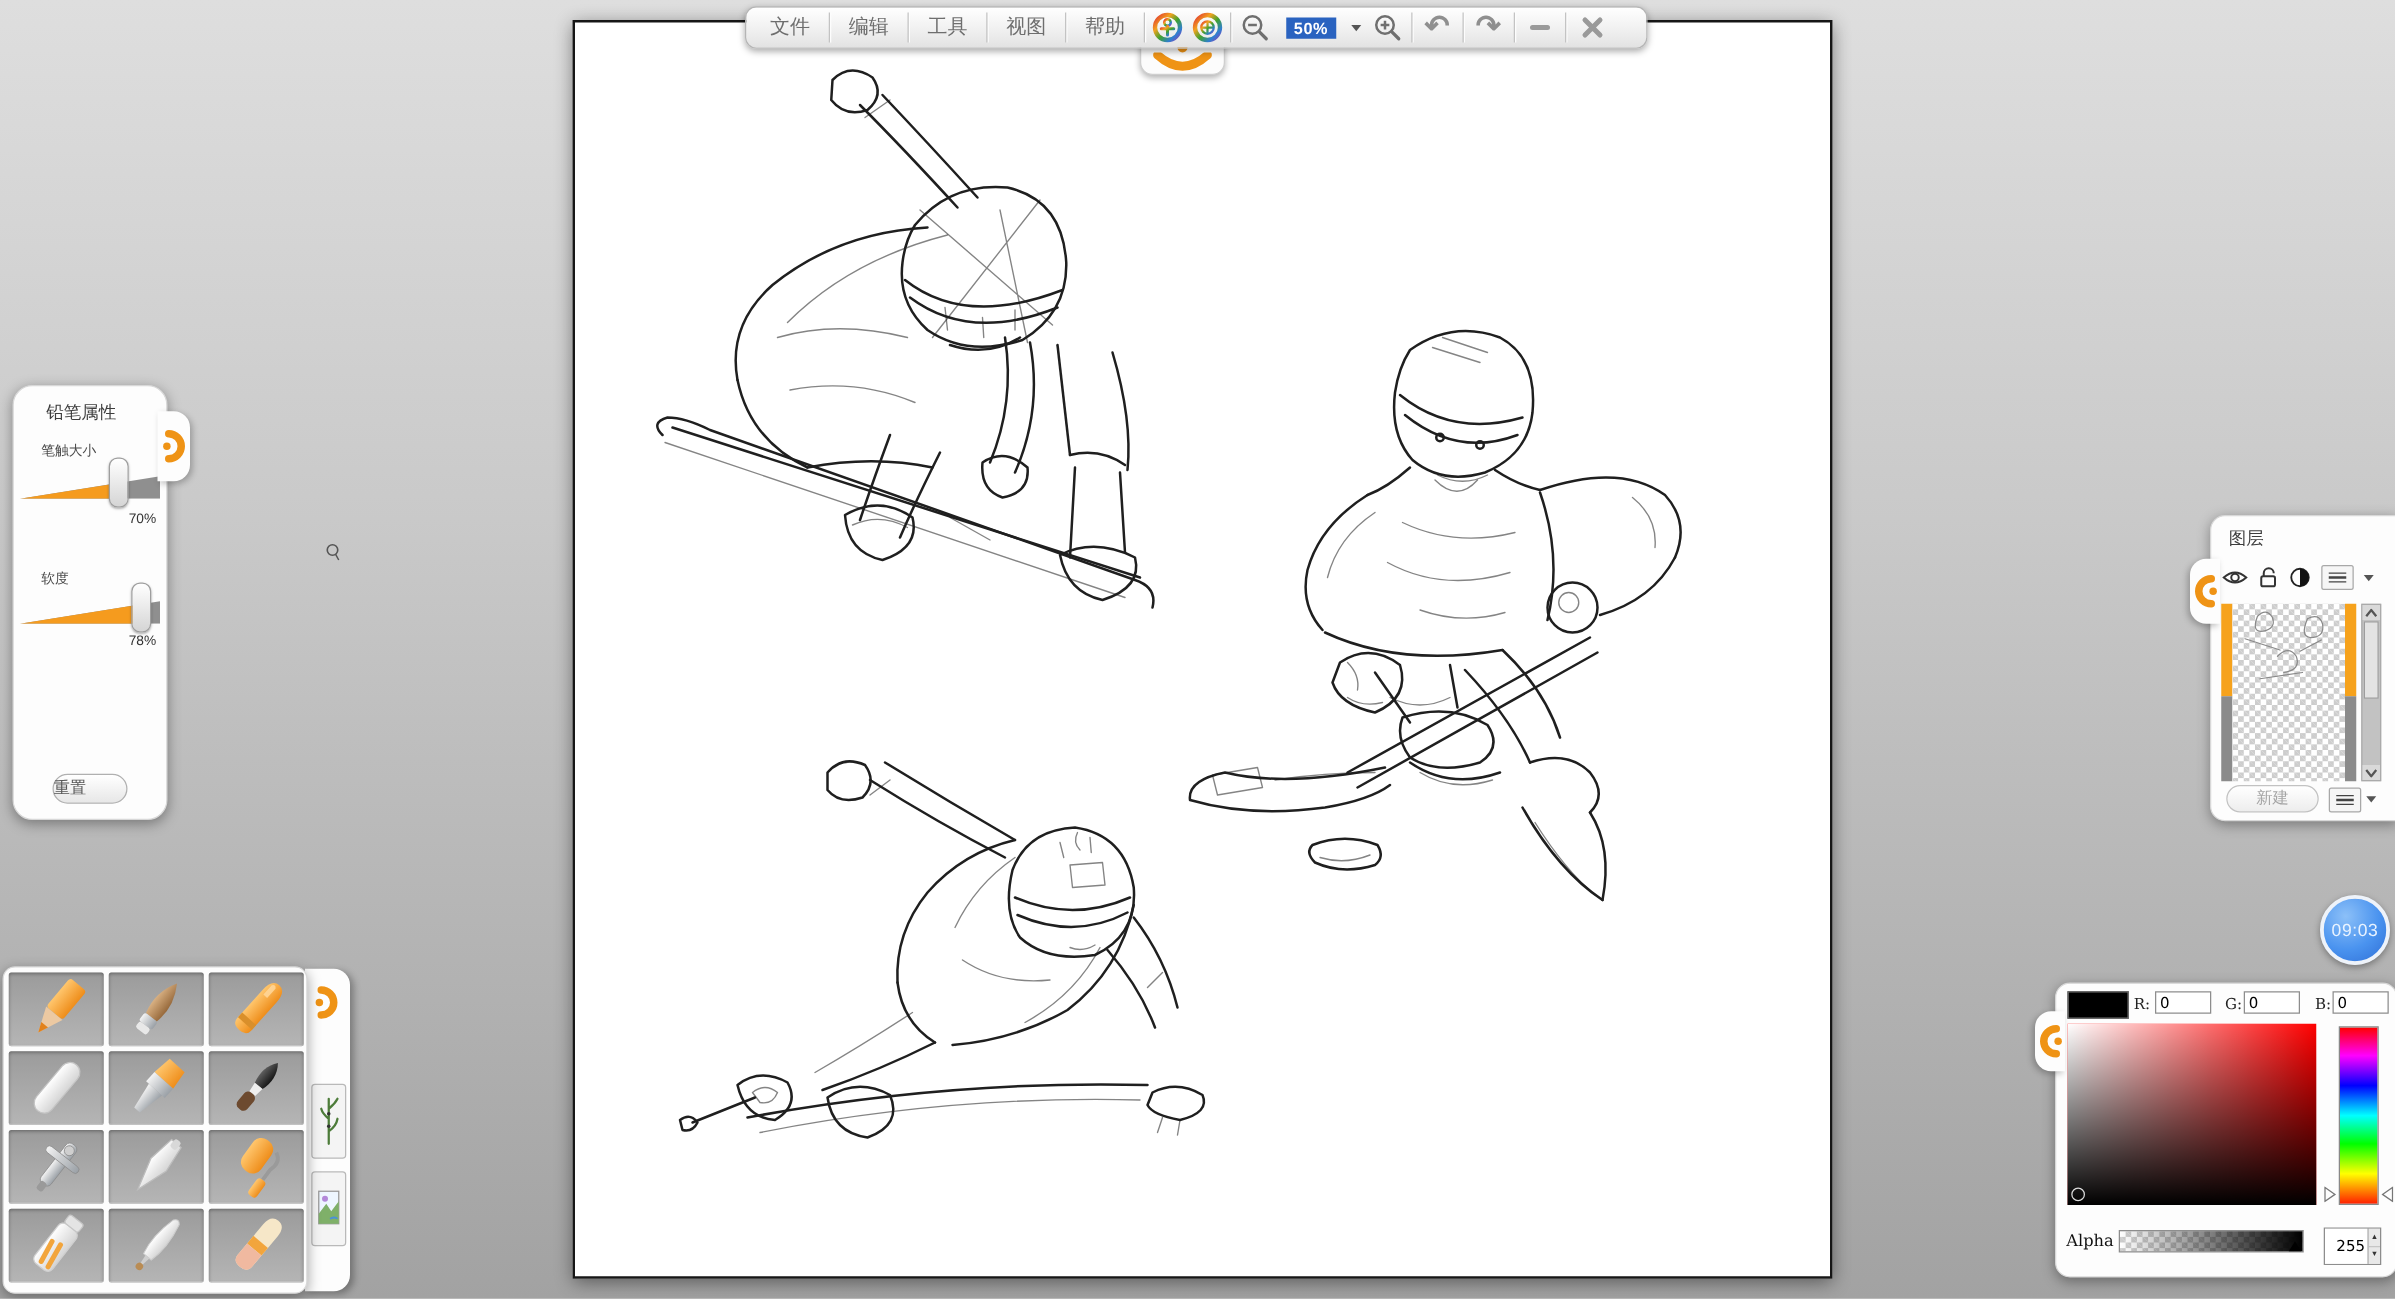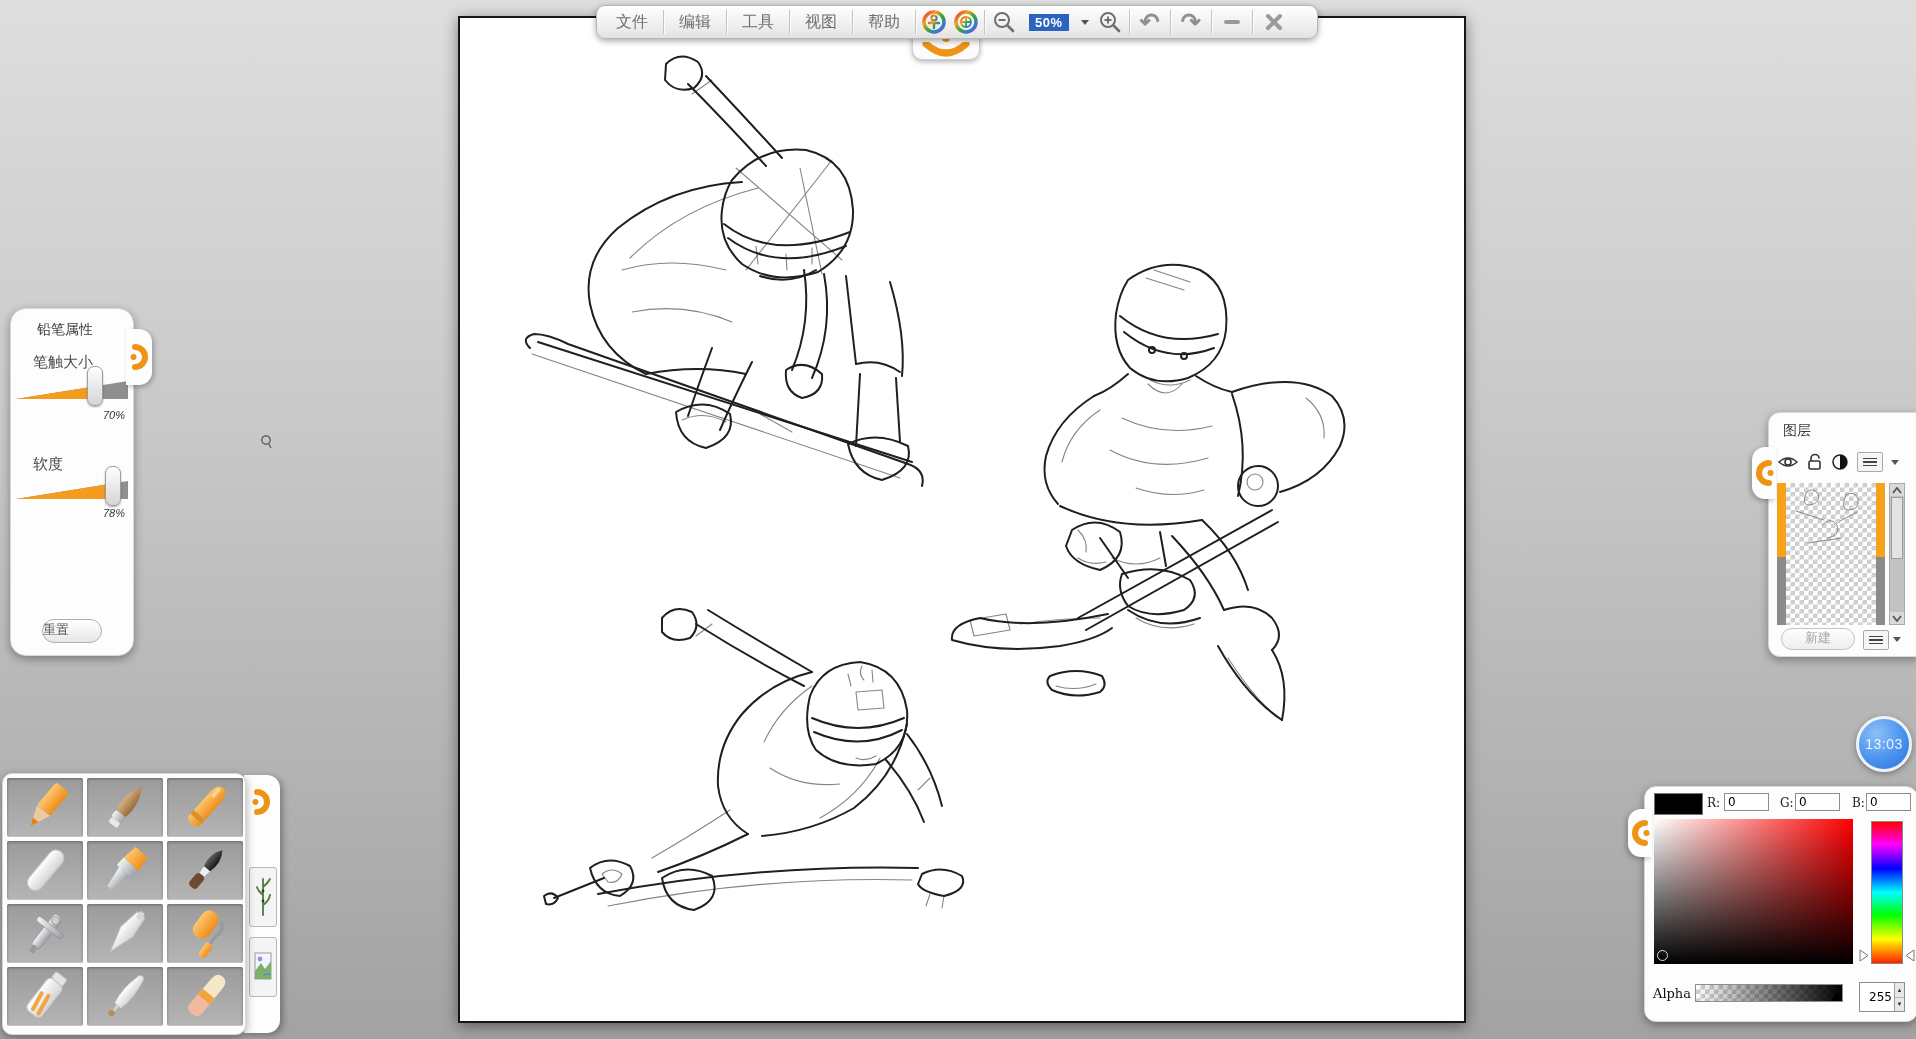--- a/index.html
+++ b/index.html
@@ -42,27 +42,27 @@
     box-shadow:0 2px 5px rgba(0,0,0,.3);
   }
   #smile-tab .dot{position:absolute;left:29px;top:23px;width:8px;height:8px;border-radius:50%;background:#ef9315;}
   #smile-tab svg{position:absolute;left:9px;top:31px;}
   .rainbow-ring{margin:0 3px;}
   
   .panel{position:absolute;background:#fdfdfd;border:1px solid #d8d8d8;box-shadow:0 3px 10px rgba(0,0,0,.35);z-index:10;}
   
   #pencil-panel{left:10px;top:308px;width:122px;height:346px;border-radius:16px;}
   #pencil-panel .p-title{position:absolute;left:26px;top:12px;font-size:14px;color:#3d3d3d;}
-  .p-label{position:absolute;left:22px;font-size:15px;color:#4a4a4a;}
+  .p-label{position:absolute;left:22px;font-size:11px;color:#4a4a4a;}
   .wedge{position:absolute;left:5px;width:112px;height:24px;}
   .wedge svg{position:absolute;left:0;bottom:0;}
   .handle{position:absolute;top:-9px;width:14px;height:38px;border-radius:7px;
     background:linear-gradient(180deg,#ffffff,#d5d5d5);border:1px solid #9e9e9e;
     box-shadow:0 1px 2px rgba(0,0,0,.35);}
-  .p-val{position:absolute;right:8px;font-size:11px;color:#333;font-style:italic;}
+  .p-val{position:absolute;right:8px;font-size:11px;color:#333;}
   .pill-btn{
     position:absolute;left:50%;transform:translateX(-50%);bottom:12px;
     width:58px;height:22px;border-radius:12px;border:1.5px solid #b0b0b0;
     background:linear-gradient(180deg,#ffffff,#e7e7e7);
     font-size:13px;color:#555;text-align:left;line-height:20px;
   }
   .side-tab{position:absolute;background:#fdfdfd;box-shadow:2px 2px 5px rgba(0,0,0,.25);}
   .side-tab.right{border-radius:0 13px 13px 0;}
   .side-tab.left{border-radius:13px 0 0 13px;box-shadow:-2px 2px 5px rgba(0,0,0,.25);}
   
@@ -614,19 +614,19 @@
   <div id="alpha-spinner">
     <input value="255" style="">
     <div class="spin-col">
       <div class="spin-btn">▲</div>
       <div class="spin-btn">▼</div>
     </div>
   </div>
 </div>
 
 <div id="clock">
-  <span>13:03</span>
+  <span>09:03</span>
 </div>
 
 <svg id="brush-cursor" width="14" height="16">
   <circle cx="6" cy="6" r="4.2" fill="none" stroke="#555" stroke-width="1.3"></circle>
   <path d="M8.5 9.5 L11 14" stroke="#555" stroke-width="1.2" fill="none"></path>
 </svg>
 
 </body></html>

